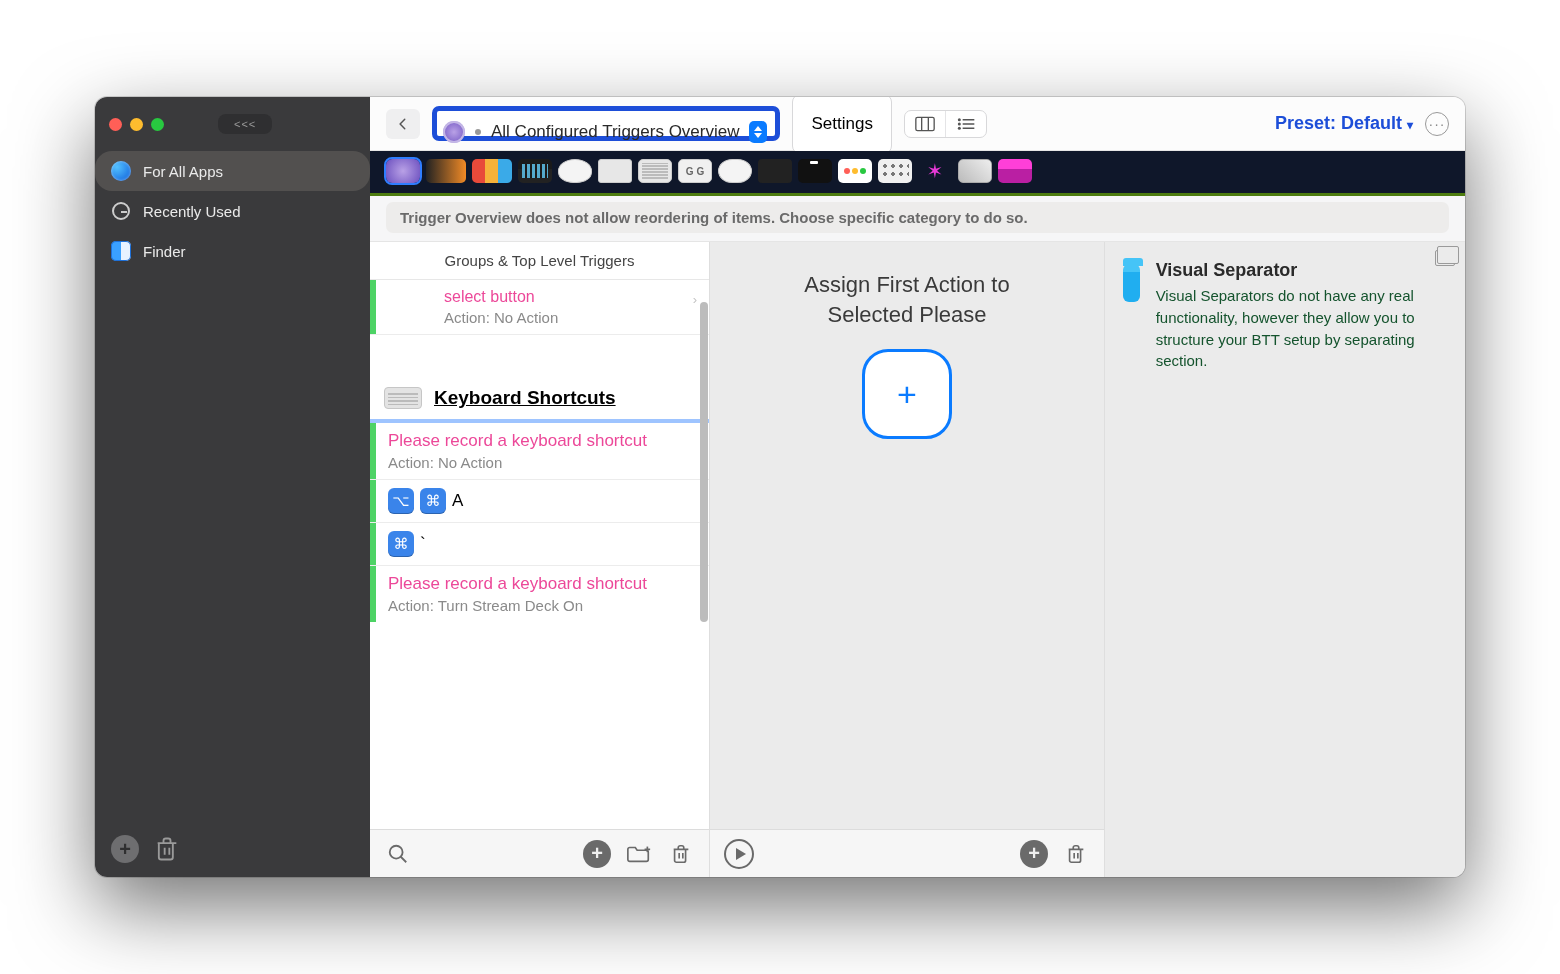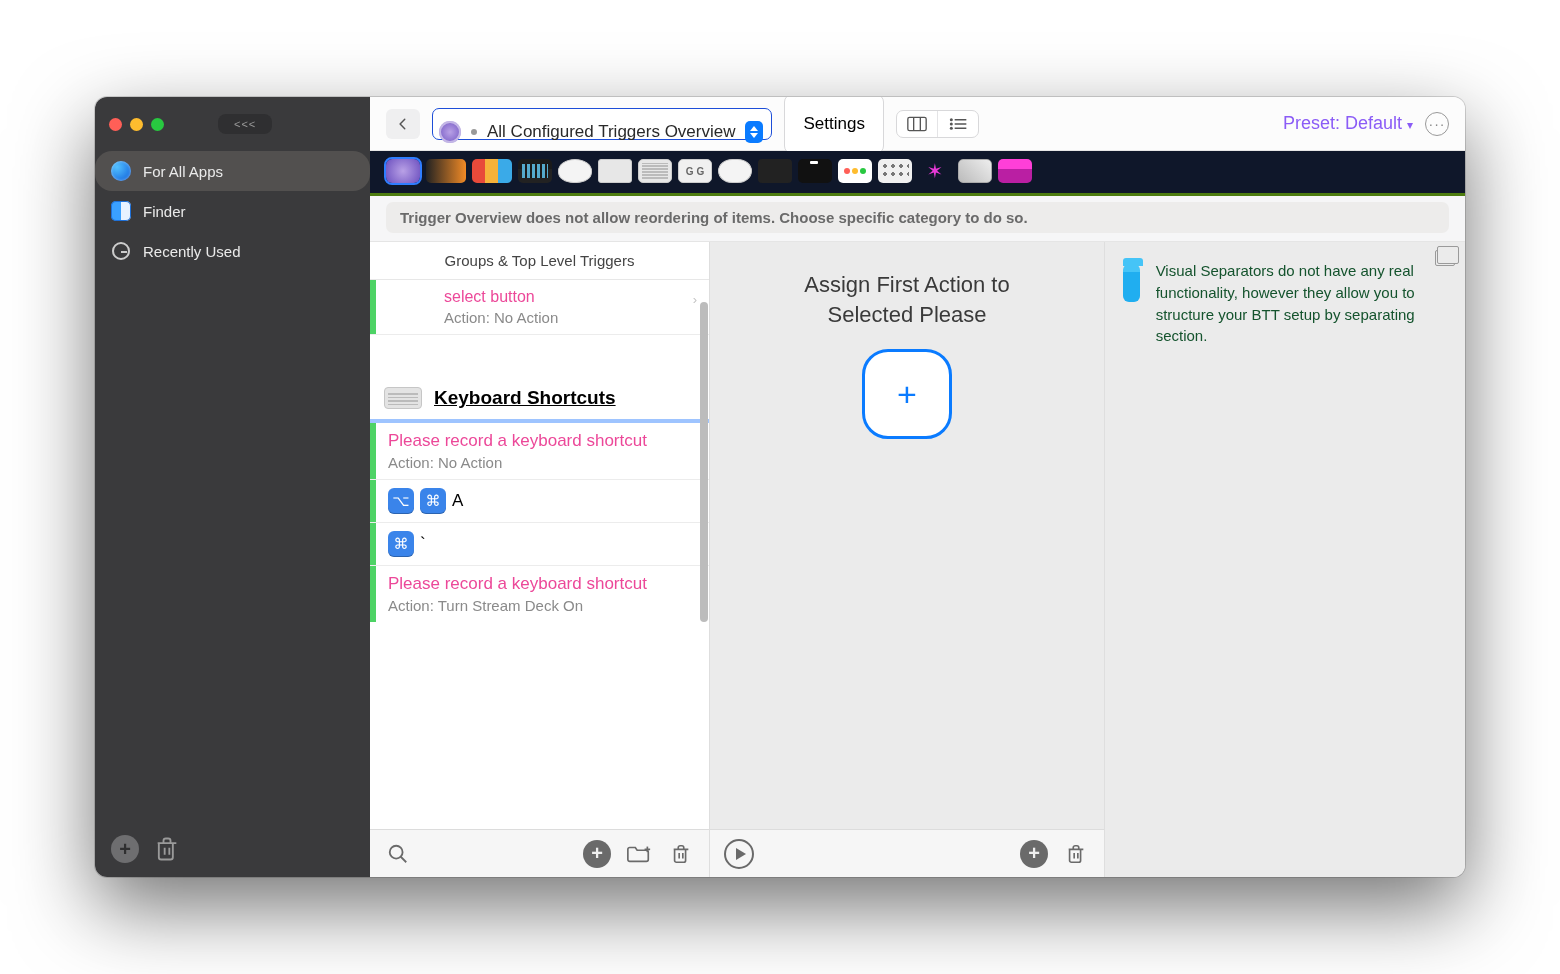--- a/index.html
+++ b/index.html
@@ -103,41 +103,41 @@
      background:#fcfcfc;
      border-bottom:1px solid #e6e6e6;
   }
   .back-btn{
     width:34px;height:30px;border-radius:6px;background:#efeff0;
     display:flex;align-items:center;justify-content:center;color:#555;
   }
   .overview-field{
     flex:0 0 auto;
     display:flex;align-items:center;gap:10px;
-    border:1px solid #1d4ed8;border-radius:7px;
+    border:5px solid #1d4ed8;border-radius:7px;
     padding:21px 8px 4px 6px;background:#fff;
     height:32px;
   }
   .ov-gear{width:22px;height:22px;border-radius:50%;background:radial-gradient(circle,#b9a1e6,#6b4fbf);box-shadow:inset 0 0 0 2px rgba(255,255,255,0.5);}
   .ov-dot{width:6px;height:6px;border-radius:50%;background:#999;}
   .ov-text{font-size:17px;color:#2a2a2a;}
   .updown{
     width:18px;height:22px;border-radius:5px;background:#0a7bff;
     display:flex;flex-direction:column;align-items:center;justify-content:center;gap:2px;
   }
   .updown::before,.updown::after{content:"";width:0;height:0;border-left:4px solid transparent;border-right:4px solid transparent;}
   .updown::before{border-bottom:5px solid #fff;}
   .updown::after{border-top:5px solid #fff;}
   .settings-btn{
     padding:19px 18px;border:1px solid #d8d8da;border-radius:8px;font-size:17px;background:#fff;
   }
   .seg{display:flex;border:1px solid #d8d8da;border-radius:7px;overflow:hidden;background:#fff;}
   .seg>div{padding:5px 10px;display:flex;align-items:center;}
   .seg>div:first-child{border-right:1px solid #e4e4e6;}
-  .preset{margin-left:auto;font-size:18px;font-weight:400;color:#8b5cf6;}
+  .preset{margin-left:auto;font-size:18px;font-weight:700;color:#1d4ed8;}
   .preset small{font-size:12px;}
   .more-dots{width:24px;height:24px;border:1.6px solid #999;border-radius:50%;display:flex;align-items:center;justify-content:center;color:#888;font-size:14px;letter-spacing:1px;}
 
   .device-row{
     display:flex;align-items:center;gap:6px;
     padding:8px 16px 10px;
     background:#0f172a;border-bottom:3px solid #4d7c0f;
   }
   .dev{width:34px;height:24px;border-radius:5px;display:flex;align-items:center;justify-content:center;font-size:11px;}
   .dev.selected{outline:2px solid #2f7dff;outline-offset:0;border-radius:6px;}
@@ -265,29 +265,29 @@
       <div class="pill-back">&lt;&lt;&lt;</div>
     </div>
     <div class="side-item active">
       <span class="side-icon">
           <span class="globe-icon"></span>
         </span>
       <span>For All Apps</span>
     </div>
     <div class="side-item">
       <span class="side-icon">
+          <span class="clock-icon"></span>
+        </span>
+      <span>Recently Used</span>
+    </div>
+    <div class="side-item">
+      <span class="side-icon">
           <span class="finder-icon"></span>
         </span>
       <span>Finder</span>
-    </div>
-    <div class="side-item">
-      <span class="side-icon">
-          <span class="clock-icon"></span>
-        </span>
-      <span>Recently Used</span>
     </div>
     <div class="sidebar-footer">
       <div class="circle-btn">+</div>
       <div class="ficon">
         <svg viewBox="0 0 24 24" class="">
             <path d="M4 7h16M9 7V5a2 2 0 0 1 2-2h2a2 2 0 0 1 2 2v2m2 0v12a2 2 0 0 1-2 2H7a2 2 0 0 1-2-2V7h12zM10 11v6M14 11v6" stroke="#9a9a9a" fill="none" stroke-width="1.6"></path>
           </svg>
       </div>
     </div>
   </div>
@@ -447,19 +447,20 @@
               </svg>
           </div>
         </div>
       </div>
 
       <div class="col right">
         <div class="info-card">
           <div class="win-corner"></div>
           <div class="folder-icon"></div>
           <div>
+            <div class="info-title">Visual Separator</div>
             <div class="info-desc">Visual Separators do not have any real functionality, however they allow you to structure your BTT setup by separating section.</div>
           </div>
         </div>
       </div>
     </div>
   </div>
 </div>
 
 </body></html>

